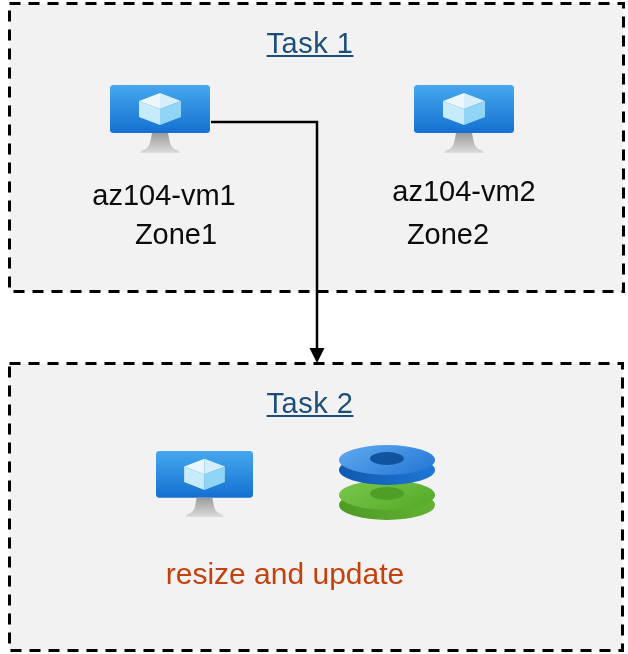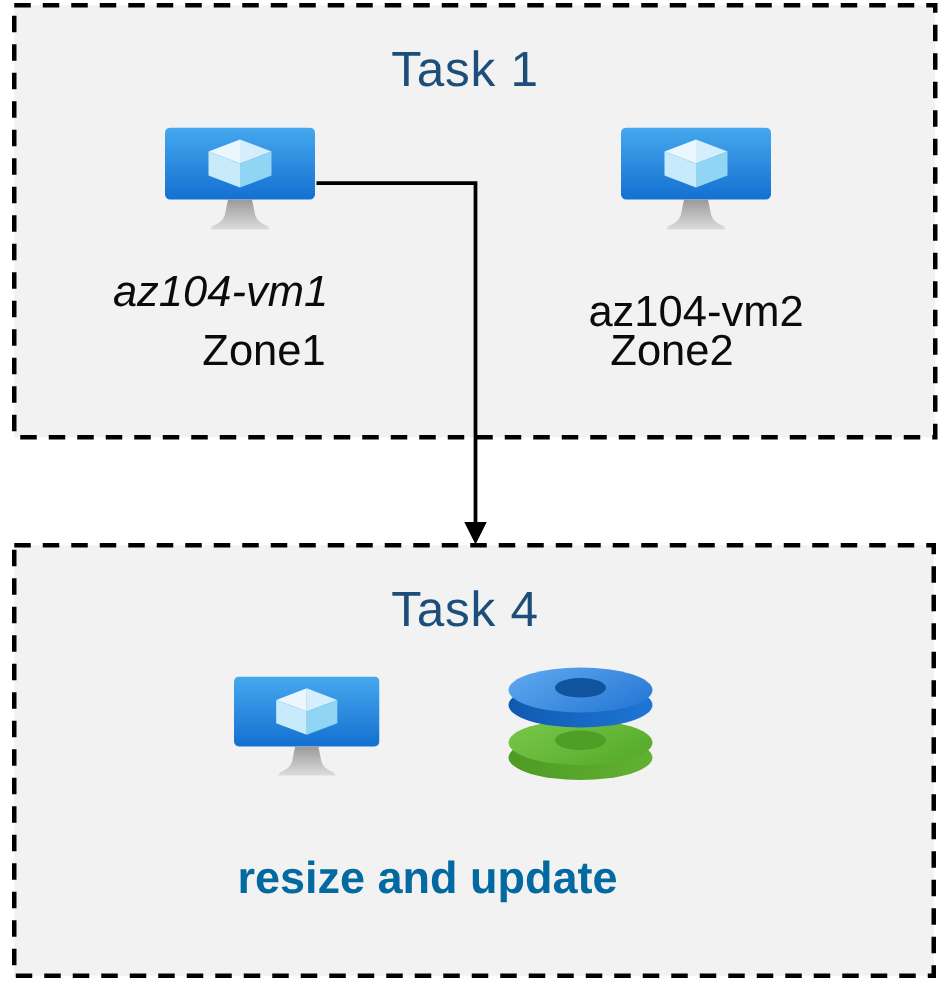--- a/index.html
+++ b/index.html
@@ -4,27 +4,27 @@
 <style>
   html,body{margin:0;padding:0;}
   body{
     width:628px;height:654px;position:relative;overflow:hidden;
     background:#ffffff;
     font-family:"Liberation Sans", sans-serif;
   }
   #scene{position:absolute;left:0;top:0;width:628px;height:654px;}
   .txt{position:absolute;white-space:nowrap;transform:translateX(-50%);}
   .box-title{
-    color:#1c4e79;font-size:33px;font-weight:400;letter-spacing:0.5px;
+    color:#1c4e79;font-size:29px;font-weight:400;letter-spacing:0.5px;text-decoration:underline;
   }
   .vm-label{
     color:#0b0b0b;font-size:29px;font-weight:400;
   }
   .caption{
-    color:#0369a1;font-size:30px;font-weight:700;margin-top:12px;
+    color:#c2410c;font-size:30px;font-weight:400;
   }
 </style>
 </head>
 <body>
 
 <svg id="scene" viewBox="0 0 628 654">
   <defs>
     <linearGradient id="gMon" x1="0" y1="0" x2="0" y2="1">
       <stop offset="0" stop-color="#46a8ee"></stop>
       <stop offset="1" stop-color="#1470d1"></stop>
@@ -84,21 +84,21 @@
 
   <use href="#vm-sym" x="110" y="85" width="100" height="72"></use>
   <use href="#vm-sym" x="414" y="85" width="100" height="72"></use>
 
   <use href="#vm-sym" x="156" y="451" width="97" height="70"></use>
   <use href="#disks-sym" x="332" y="438" width="110" height="90"></use>
 </svg>
 
 <div class="txt box-title" style="left:310px;top:27px;">Task 1</div>
 
-<div class="txt vm-label" style="left:147px;top:179px;font-style:italic;">az104-vm1</div>
+<div class="txt vm-label" style="left:164px;top:179px;">az104-vm1</div>
 <div class="txt vm-label" style="left:176px;top:218px;">Zone1</div>
 
-<div class="txt vm-label" style="left:464px;top:192px;">az104-vm2</div>
+<div class="txt vm-label" style="left:464px;top:175px;">az104-vm2</div>
 <div class="txt vm-label" style="left:448px;top:218px;">Zone2</div>
 
-<div class="txt box-title" style="left:310px;top:387px;">Task 4</div>
+<div class="txt box-title" style="left:310px;top:387px;">Task 2</div>
 
 <div class="txt caption" style="left:285px;top:557px;">resize and update</div>
 
 </body></html>

